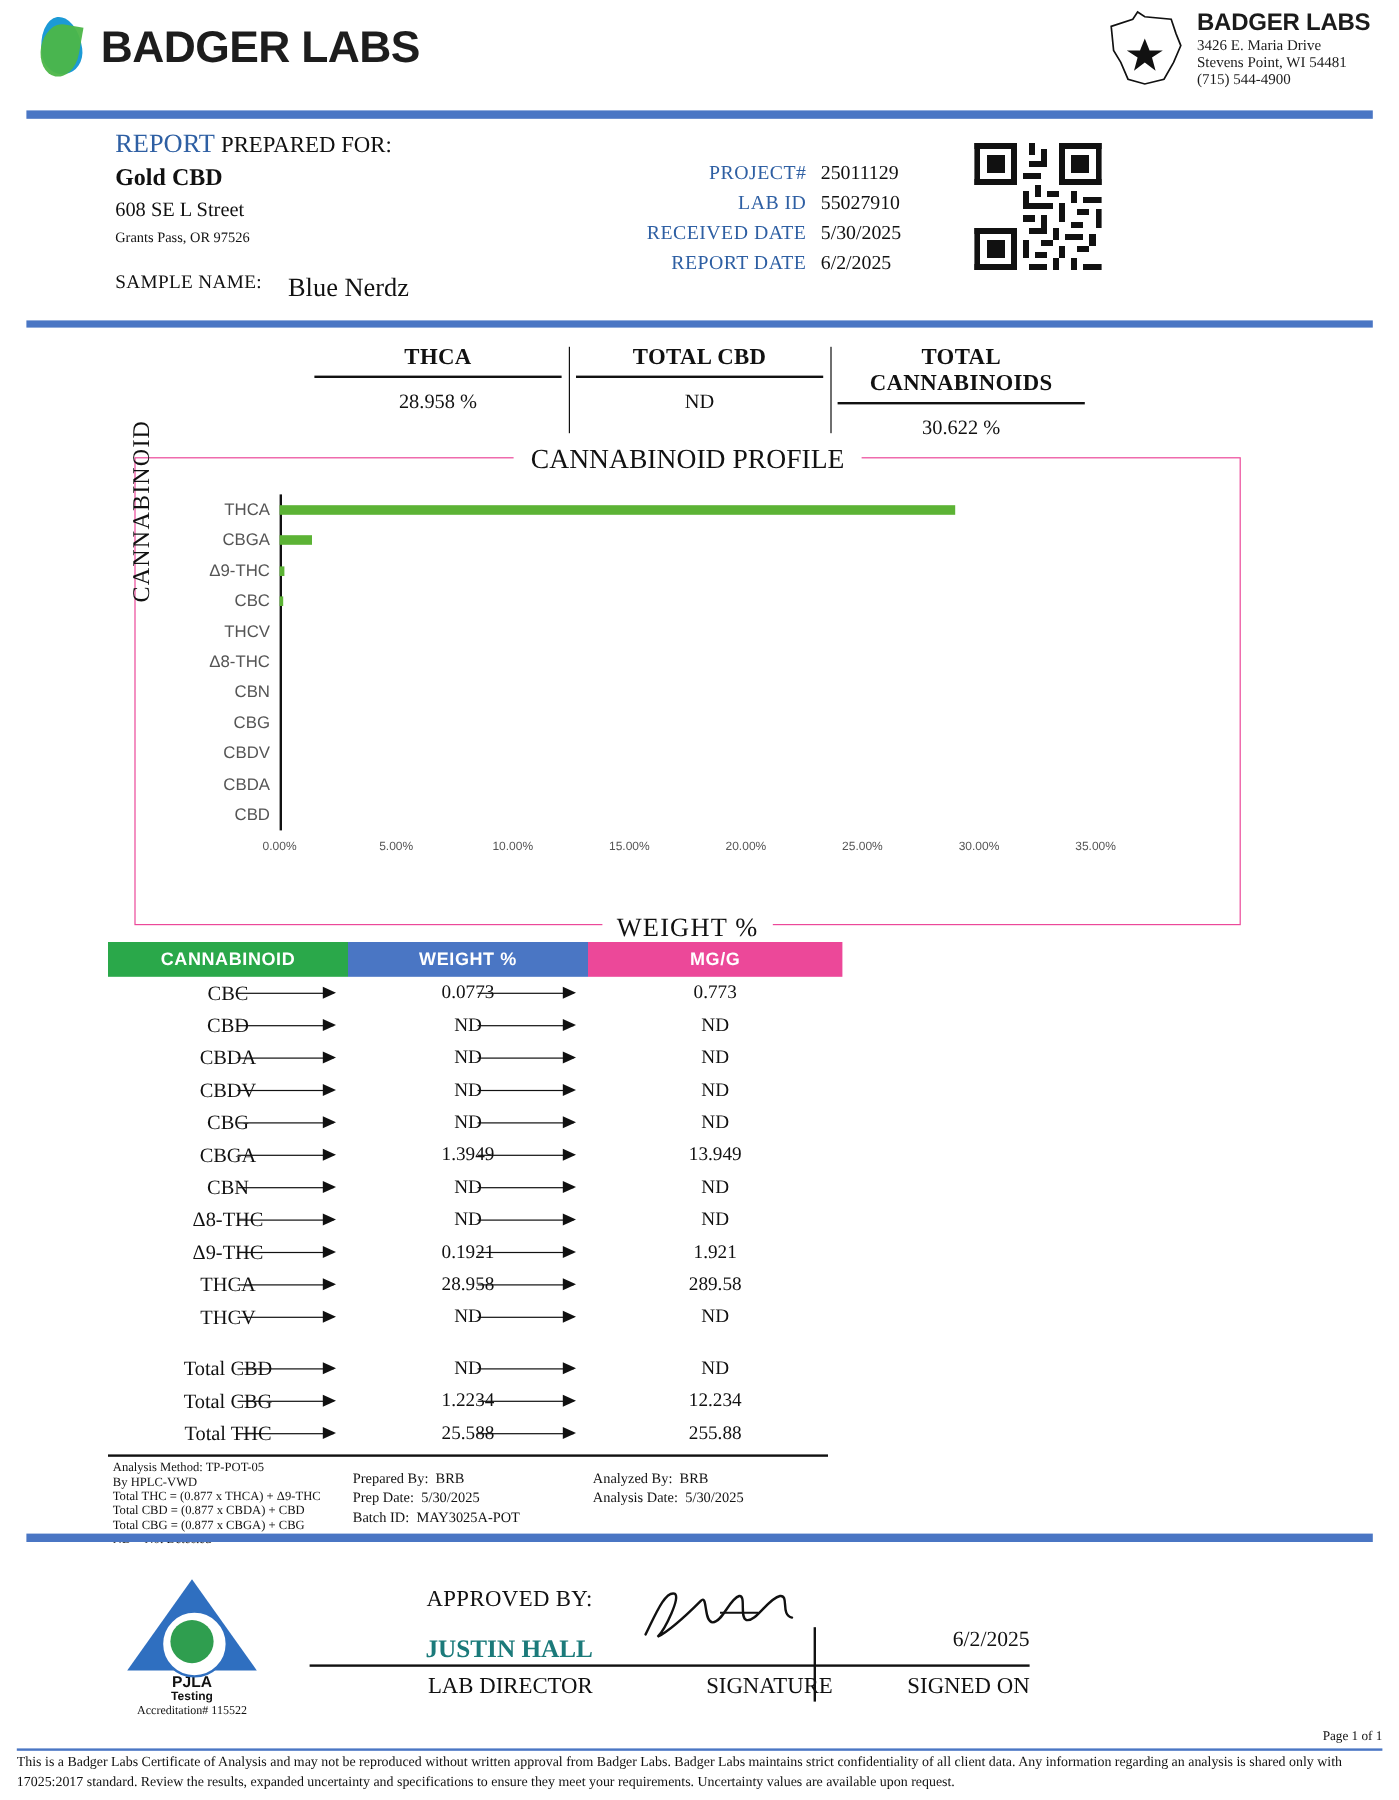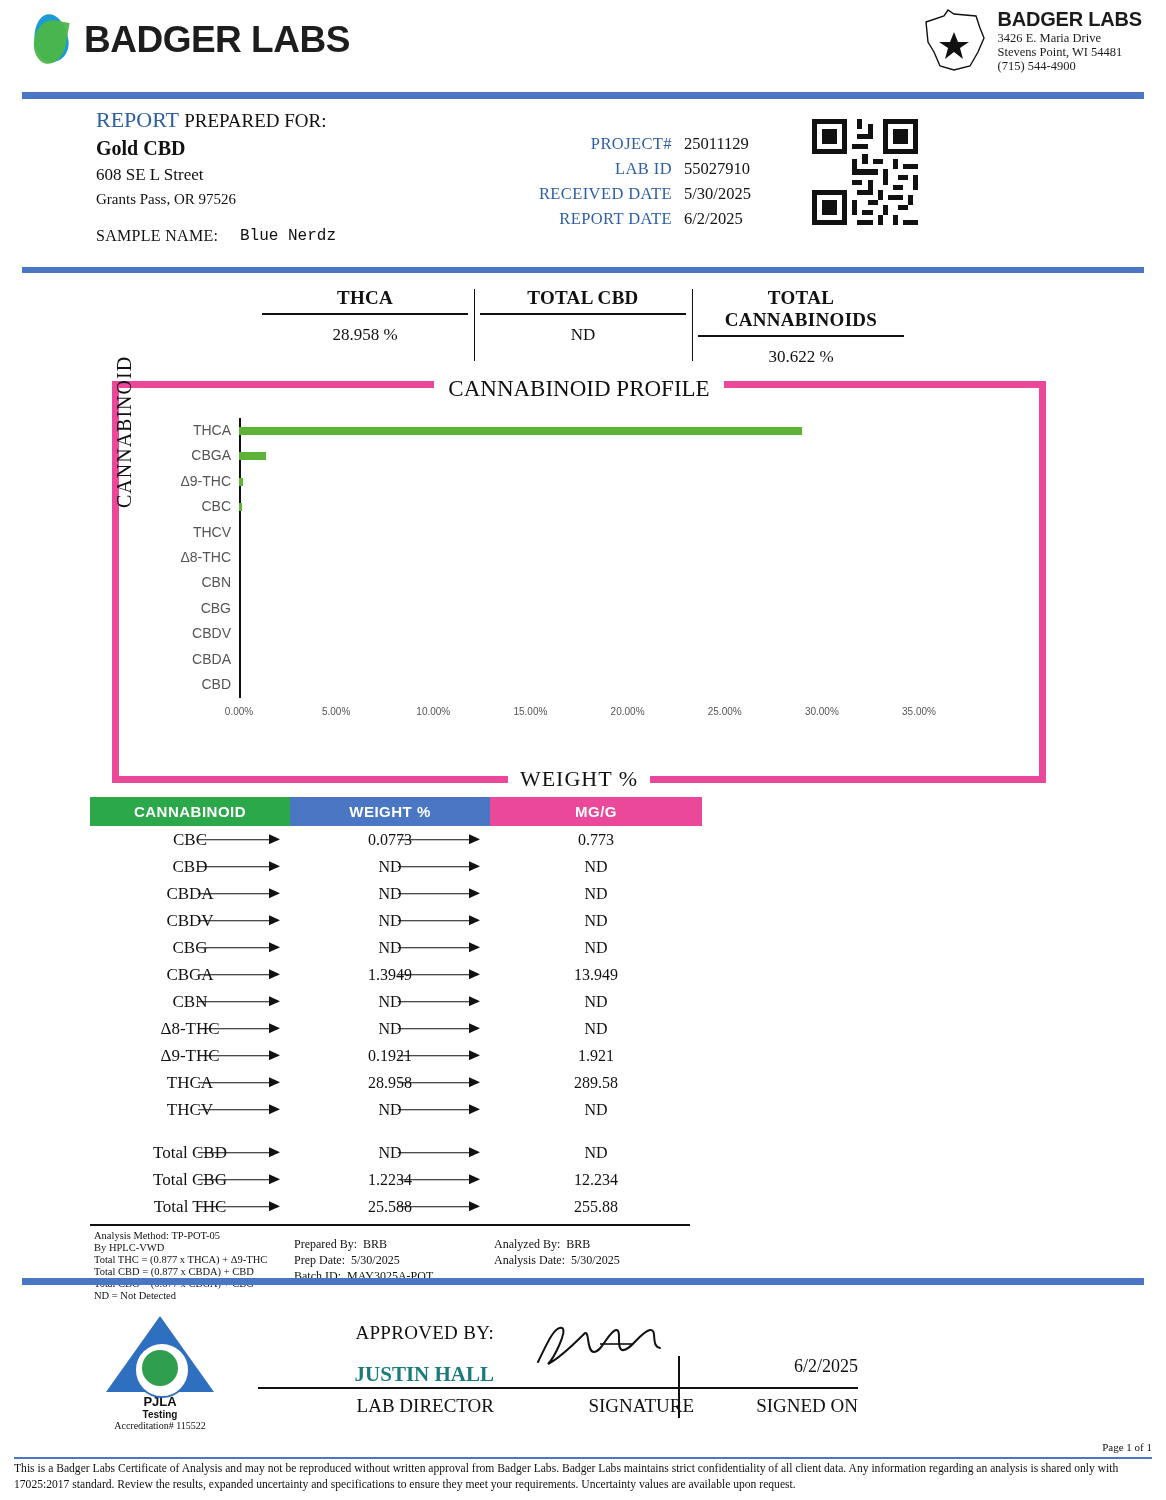--- a/index.html
+++ b/index.html
@@ -40,42 +40,42 @@
   .rule-blue { height:7px; background:#4a76c4; margin:0 22px; }
   .rule-blue.thin { height:6px; }
 
   
   .report-block { position:relative; padding:8px 0 0 0; height:160px; }
   .rep-label { position:absolute; left:96px; top:8px; font-size:22px; }
   .rep-label .r { color:#2e5fa3; }
   .rep-label .p { color:#111; font-size:19px; }
   .company { position:absolute; left:96px; top:38px; font-weight:bold; font-size:20px; }
   .addr1 { position:absolute; left:96px; top:66px; font-size:17px; }
-  .addr2 { position:absolute; left:96px; top:92px; font-size:15px; }
+  .addr2 { position:absolute; left:96px; top:92px; font-size:12px; }
   .samp-label { position:absolute; left:96px; top:128px; font-size:16px; letter-spacing:.3px;}
-  .samp-val { position:absolute; left:240px; top:128px; font-size:16px; font-family:Liberation Mono, monospace;}
+  .samp-val { position:absolute; left:240px; top:128px; font-size:22px; font-family:Liberation Serif, serif;}
 
   .meta { position:absolute; left:520px; top:32px; width:260px; }
   .meta .row { display:flex; justify-content:flex-end; font-size:16.5px; line-height:25px; }
   .meta .k { color:#2e5fa3; letter-spacing:.4px; text-align:right; }
   .meta .v { color:#111; width:96px; text-align:left; padding-left:12px; }
 
   .qr { position:absolute; left:812px; top:20px; width:106px; height:106px; }
 
   
   .summary { position:relative; margin-top:14px; height:84px; }
   .sum-grid { display:flex; justify-content:center; }
   .sum-col { width:218px; text-align:center; position:relative; }
   .sum-col + .sum-col::before { content:""; position:absolute; left:0; top:2px; bottom:6px; width:1px; background:#111; }
   .sum-h { font-size:19px; font-weight:bold; letter-spacing:.3px; }
   .sum-underline { height:1.5px; background:#111; margin:4px 6px 0 6px; }
   .sum-v { font-size:17px; padding-top:10px; }
 
   
-  .chart-box { position:relative; margin:10px 22px 0 112px; width:920px; height:388px; border:7px solid #ec4899; }
+  .chart-box { position:relative; margin:10px 22px 0 112px; width:920px; height:388px; border:1px solid #ec4899; }
   .chart-title { position:absolute; left:0; right:0; top:-12px; text-align:center; font-size:23px; }
   .chart-title span { background:#fff; padding:0 14px; }
   .plot { position:absolute; left:120px; top:30px; width:680px; height:280px; }
   .axis-y { position:absolute; left:120px; top:30px; width:1.5px; height:280px; background:#111; }
   .ylabel { position:absolute; left:-6px; top:120px; transform:rotate(-90deg); transform-origin:left top;
      font-size:20px; letter-spacing:1px; white-space:nowrap; }
   .ytick { position:absolute; right:100%; padding-right:8px; font-size:14px; color:#555;
      font-family:"Liberation Sans", sans-serif; white-space:nowrap; }
   .bar { position:absolute; height:8px; background:#5cb335; }
   .xticks { position:absolute; left:120px; top:318px; width:680px; }

